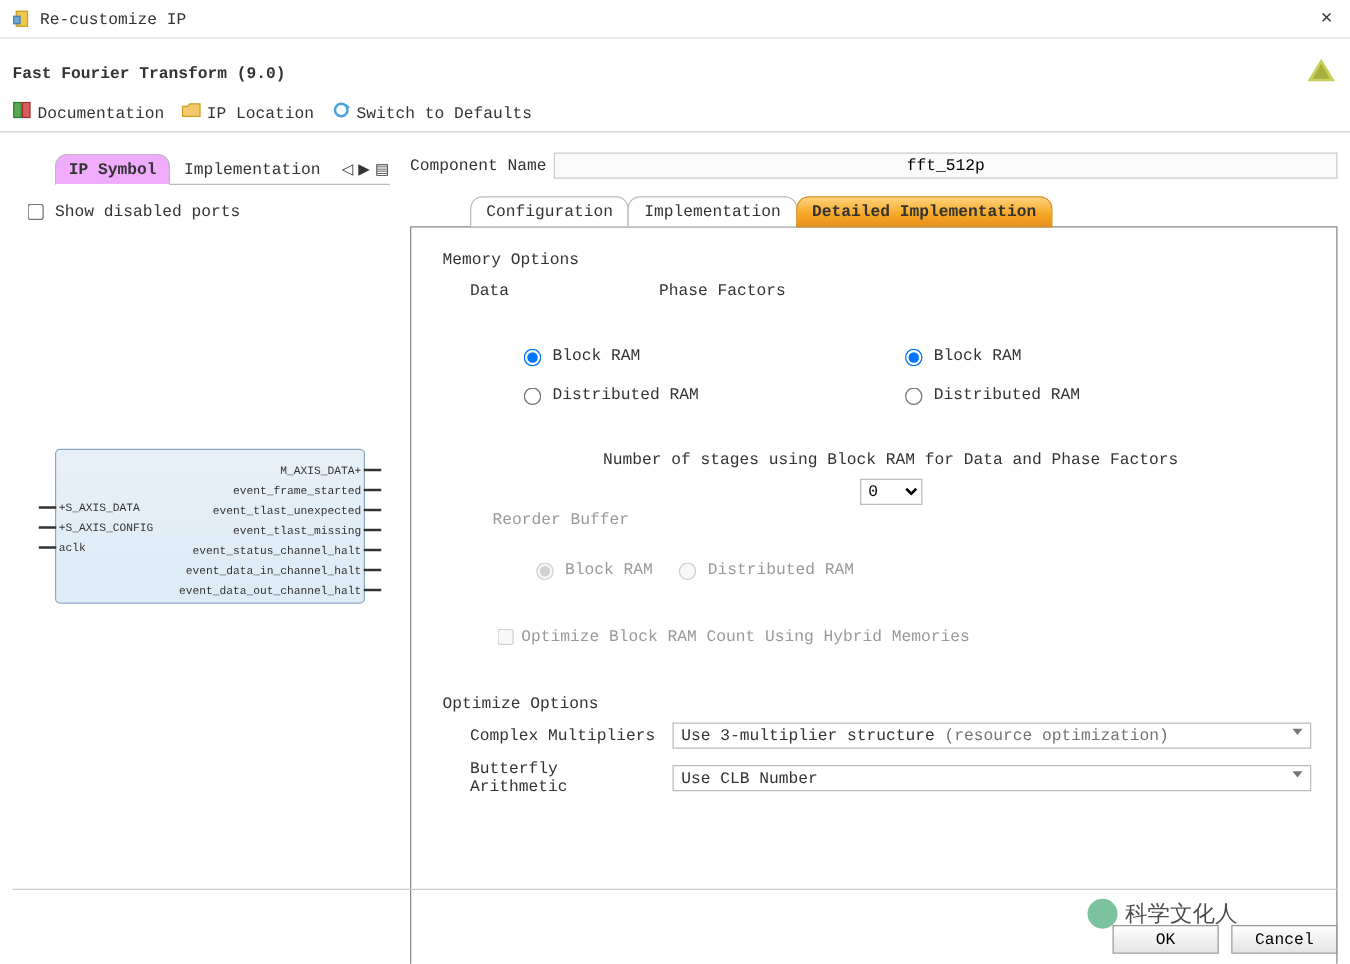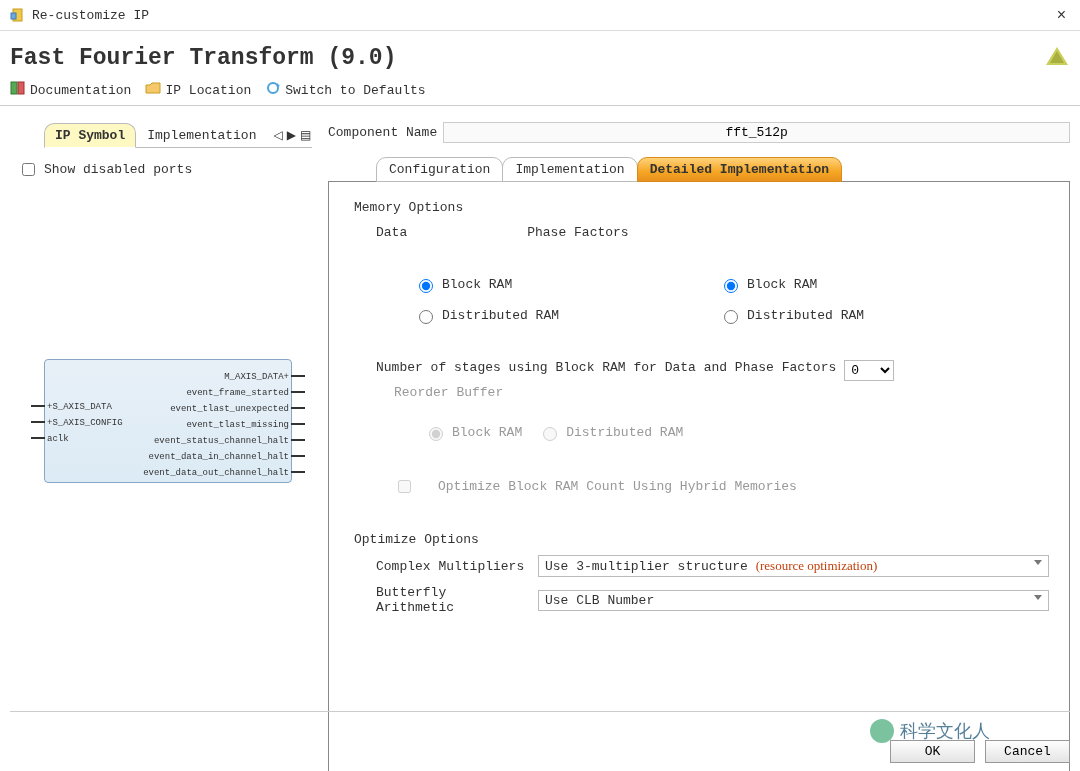--- a/index.html
+++ b/index.html
@@ -17,21 +17,21 @@
   .titlebar {
     display: flex;
     align-items: center;
     padding: 6px 10px;
     border-bottom: 1px solid #ddd;
   }
   .titlebar .title { flex: 1; margin-left: 6px; font-size: 13px; }
   .titlebar .close { font-family: sans-serif; font-size: 16px; cursor: pointer; padding: 0 4px;}
   .win-icon svg { display: block; }
   .subtitle {
-    font-size: 23px;
+    font-size: 13px;
     font-weight: bold;
     padding: 14px 10px 10px 10px;
     display: flex;
     align-items: center;
   }
   .subtitle .spacer { flex: 1; }
   .logo-icon svg { display:block; }
   .toolbar {
     display: flex;
     align-items: center;
@@ -61,21 +61,21 @@
     border-top-left-radius: 10px;
     border-top-right-radius: 10px;
     cursor: pointer;
     position: relative;
     top: 1px;
   }
   .ltab.active {
     font-weight: bold;
     border: 1px solid #bbb;
     border-bottom: 1px solid #fff;
-    background: #fef9c3;
+    background: #f0abfc;
   }
   .ltab:not(.active) { border: 1px solid transparent; }
   .tab-nav { margin-left: 6px; display: inline-flex; gap: 4px; font-family: sans-serif;}
   .tab-nav span { cursor: pointer; font-size: 12px;}
   .show-disabled {
     margin: 12px 0 0 14px;
     display: flex; align-items: center; gap: 6px;
   }
   .show-disabled input { width: 13px; height:13px;}
   .ip-symbol-box {
@@ -165,23 +165,24 @@
     margin-left: 40px;
     margin-top: 30px;
   }
   .radio-row { display: flex; align-items: center; gap: 6px; }
   .radio-row input[type=radio] { width: 14px; height: 14px; }
   .two-groups { display: flex; gap: 120px; }
   .disabled { color: #999; }
   .disabled input { accent-color: #aaa; }
   .stage-row {
     display: flex;
-    align-items: flex-start;
+    align-items: center;
     gap: 8px;
     margin: 36px 0 4px 22px;
+    flex-direction: column;
   }
   .select-small {
     width: 50px;
     border: 1px solid #bbb;
     padding: 1px 2px;
     font-family: inherit;
     font-size: 13px;
     background: #fff;
   }
   .reorder {
@@ -190,21 +191,21 @@
   }
   .reorder .subhead { color: #999; }
   .reorder .radios {
     display: flex;
     gap: 16px;
     margin: 24px 0 0 30px;
   }
   .checkbox-row {
     display: flex;
     align-items: center;
-    gap: 24px;
+    gap: 3px;
     margin: 36px 0 0 40px;
     color: #999;
   }
   .checkbox-row input { width:13px; height:13px; }
   .opt-section { margin-top: 36px; }
   .opt-row {
     display: flex;
     align-items: center;
     gap: 12px;
     margin: 8px 0 0 22px;
@@ -213,21 +214,21 @@
   .combo {
     flex: 1;
     border: 1px solid #bbb;
     background: #fff;
     padding: 2px 20px 2px 6px;
     font-family: inherit;
     font-size: 13px;
     position: relative;
     cursor: pointer;
   }
-  .combo .hint { color: #c2410c; font-family: Liberation Serif, serif; }
+  .combo .hint { color: #737373; }
   .combo .arrow {
     position: absolute; right: 6px; top: 4px;
     border-left: 4px solid transparent;
     border-right: 4px solid transparent;
     border-top: 5px solid #777;
   }
   .footer {
     position: absolute;
     bottom: 4px;
     right: 10px;
@@ -247,21 +248,21 @@
     cursor: pointer;
     font-family: inherit;
     font-size: 13px;
   }
   .watermark {
     position: absolute;
     bottom: 28px;
     right: 90px;
     font-family: sans-serif;
     font-size: 18px;
-    color: #0c4a6e;
+    color: #000000;
     display: flex;
     align-items: center;
     gap: 6px;
     opacity: 0.7;
   }
   .watermark .circ {
     width: 24px; height:24px; border-radius:50%;
     background: #4a7; display: inline-block;
   }
 </style>

